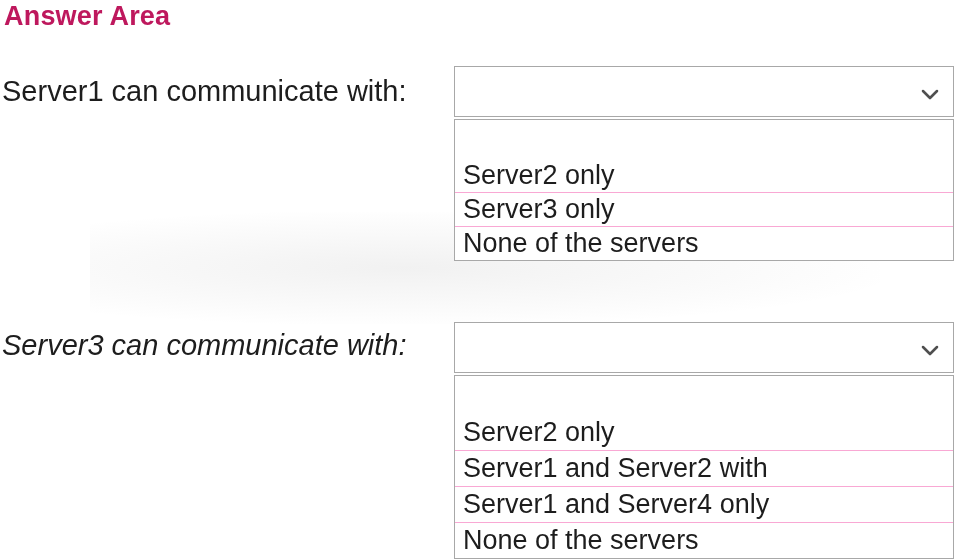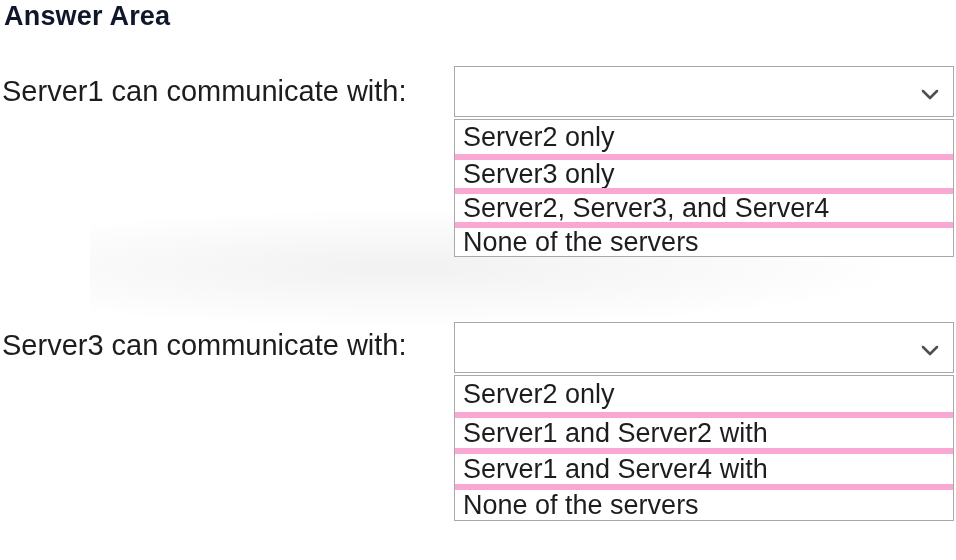--- a/index.html
+++ b/index.html
@@ -6,21 +6,21 @@
   body {
     width: 956px; height: 560px;
     position: relative;
     background: #ffffff;
     overflow: hidden;
     font-family: "Liberation Sans", sans-serif;
     color: #1d1d1d;
   }
   .title {
     position: absolute; left: 4px; top: 0px;
-    font-size: 27px; font-weight: bold; color: #0f172a;
+    font-size: 27px; font-weight: bold; color: #be185d;
     line-height: 32px; letter-spacing: 0.2px;
   }
   .q-label {
     position: absolute; left: 2px;
     font-size: 29px; color: #1d1d1d; line-height: 34px;
     white-space: nowrap;
     text-align: right;
   }
   .select-box {
     position: absolute; left: 454px; width: 498px; height: 49px;
@@ -37,24 +37,24 @@
   }
   .options {
     position: absolute; left: 454px; width: 498px;
     border: 1px solid #a8a8a8; background: #ffffff;
   }
   .opt {
     box-sizing: border-box;
     display: flex; align-items: center;
     padding-left: 8px;
     font-size: 27px; color: #1d1d1d;
-    border-top: 6px solid #f9a8d4;
+    border-top: 1px solid #f9a8d4;
     white-space: nowrap; overflow: hidden;
   }
-  .opt:first-child { border-top: none; }
+  .opt:first-child { border-top: none; margin-top: 38px; }
   .opts-1 .opt { height: 34px; }
   .opts-2 .opt { height: 36px; }
   .watermark {
     position: absolute; left: 90px; top: 212px;
     width: 790px; height: 112px;
     background: radial-gradient(ellipse at 40% 50%, rgba(60,60,60,0.07), rgba(60,60,60,0.02) 55%, transparent 75%);
     pointer-events: none;
   }
 </style>
 </head>
@@ -71,33 +71,32 @@
   <span class="chevron">
     <svg width="18" height="11" viewBox="0 0 18 11">
       <path d="M2 1.5 L9 8.5 L16 1.5" stroke="#4f4f4f" stroke-width="2.6" fill="none" stroke-linecap="round" stroke-linejoin="round"></path>
     </svg>
   </span>
 </div>
 
 <div class="options opts-1" style="top:119px;" role="listbox">
   <div class="opt">Server2 only</div>
   <div class="opt">Server3 only</div>
-  <div class="opt">Server2, Server3, and Server4</div>
   <div class="opt">None of the servers</div>
 </div>
 
-<div class="q-label" style="top:328px;">Server3 can communicate with:</div>
+<div class="q-label" style="top:328px;font-style:italic;">Server3 can communicate with:</div>
 
 <div class="select-box" style="top:322px;" role="combobox">
   <span class="select-value"></span>
   <span class="chevron">
     <svg width="18" height="11" viewBox="0 0 18 11">
       <path d="M2 1.5 L9 8.5 L16 1.5" stroke="#4f4f4f" stroke-width="2.6" fill="none" stroke-linecap="round" stroke-linejoin="round"></path>
     </svg>
   </span>
 </div>
 
 <div class="options opts-2" style="top:375px;" role="listbox">
   <div class="opt">Server2 only</div>
   <div class="opt">Server1 and Server2 with</div>
-  <div class="opt">Server1 and Server4 with</div>
+  <div class="opt">Server1 and Server4 only</div>
   <div class="opt">None of the servers</div>
 </div>
 
 </body></html>

